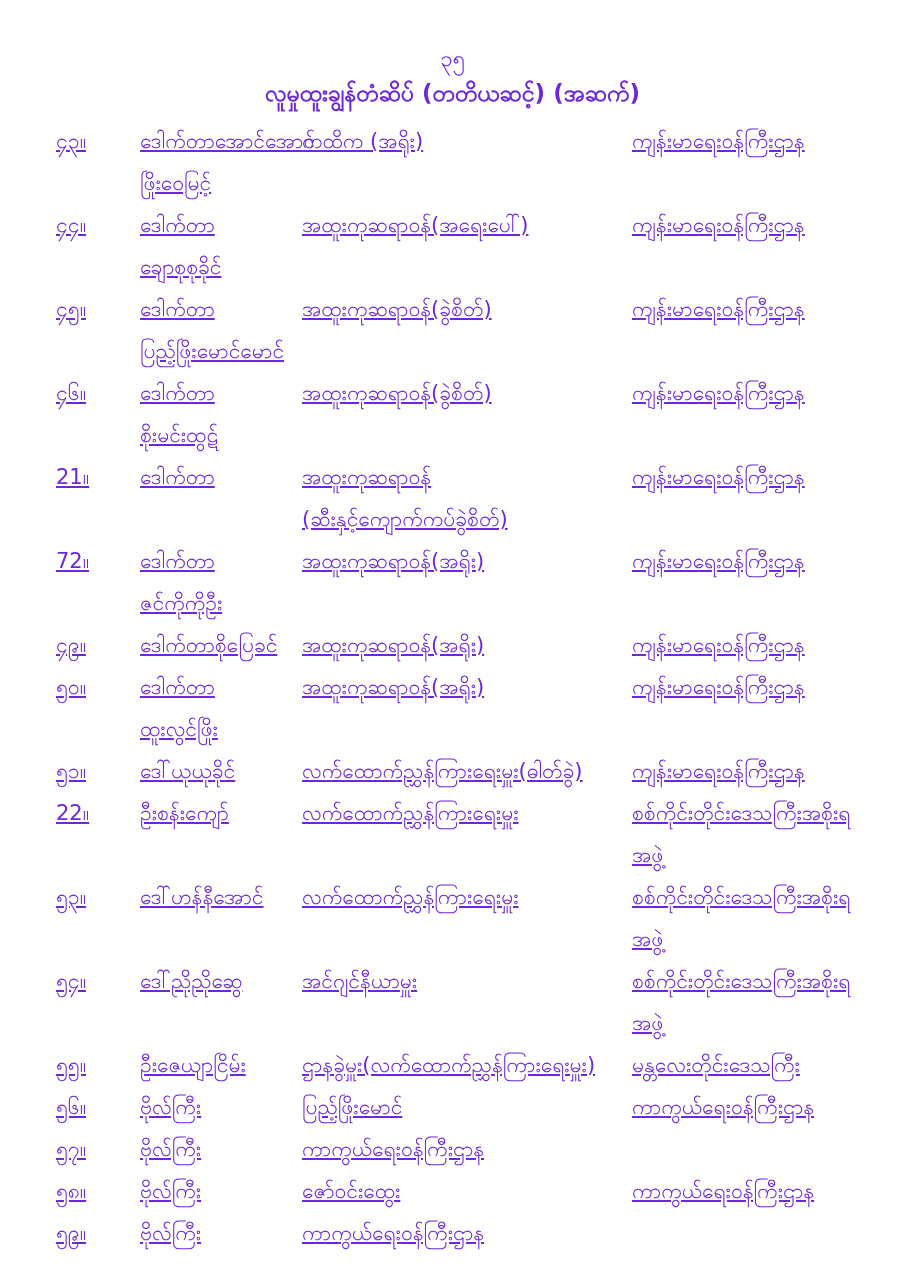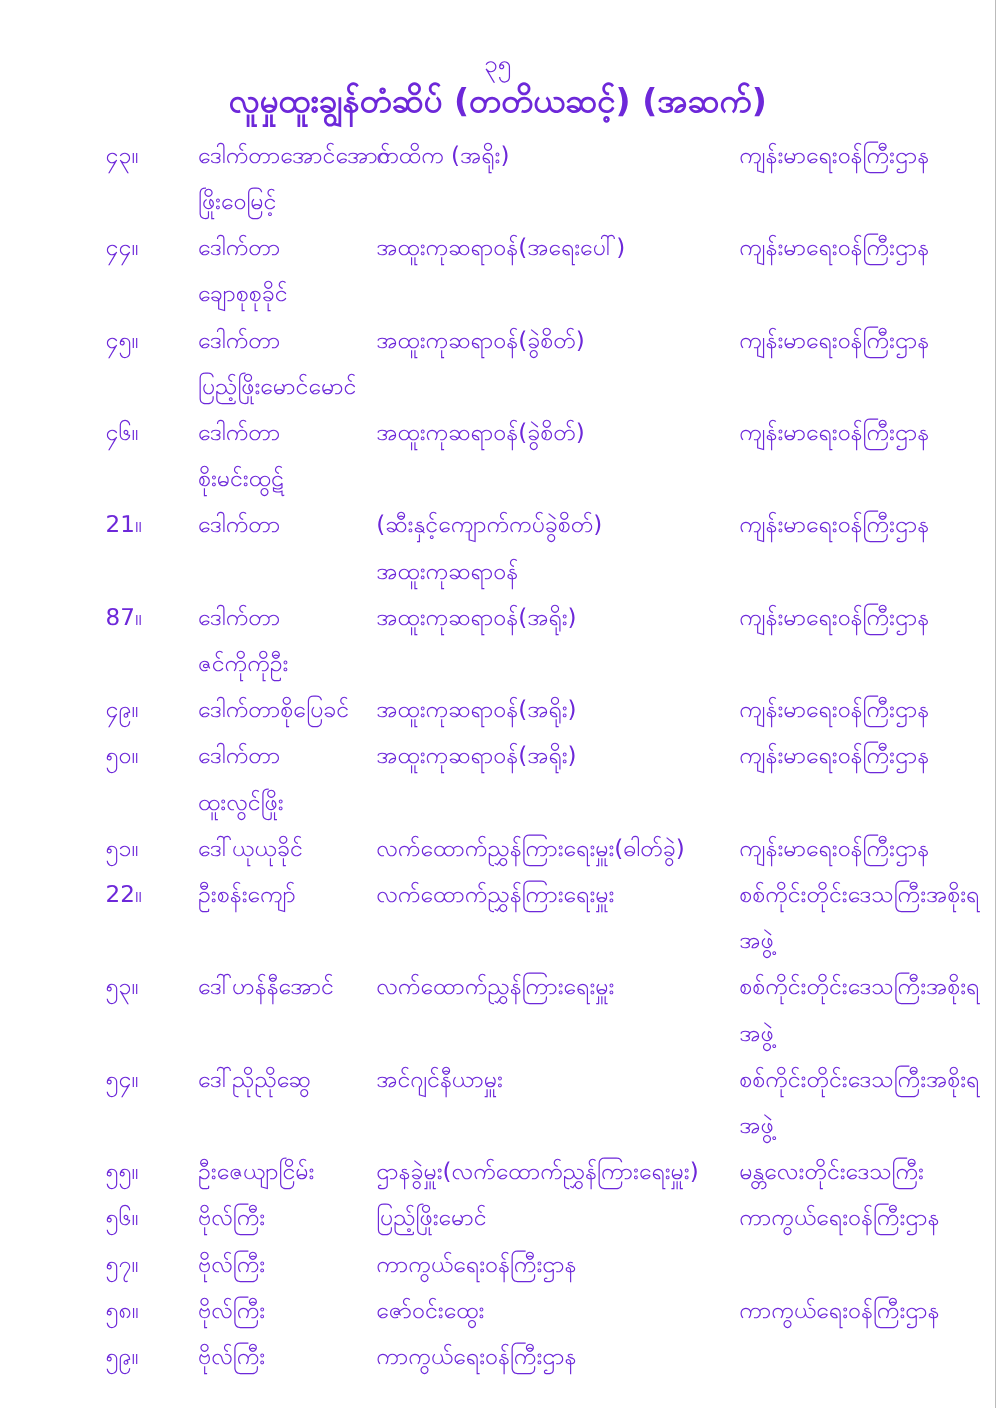--- a/index.html
+++ b/index.html
@@ -14,29 +14,30 @@
     overflow: hidden;
   }
   .page-number {
     text-align: center;
     padding-top: 44px;
     font-size: 22px;
     line-height: 30px;
   }
   .doc-title {
     text-align: center;
-    font-size: 30px;
+    font-size: 23px;
     font-weight: bold;
     line-height: 34px;
     margin-top: 2px;
   }
   .awards-table {
     margin-top: 10px;
-    padding-left: 96px;
+    padding-left: 56px;
     padding-right: 36px;
+    text-decoration: underline;
   }
   .row {
     display: grid;
     grid-template-columns: 84px 162px 330px 1fr;
     align-items: start;
   }
   .cell { min-height: 42px; }
   .line, .col-no {
     font-size: 21px;
     line-height: 42px;
@@ -105,30 +106,30 @@
           <div class="line">ကျန်းမာရေးဝန်ကြီးဌာန</div>
         </div>
   </div>
 
   <div class="row">
     <div class="cell col-no">21။</div>
     <div class="cell col-name">
           <div class="line">ဒေါက်တာ</div>
         </div>
     <div class="cell col-position">
+          <div class="line">အထူးကုဆရာဝန်</div>
           <div class="line">(ဆီးနှင့်ကျောက်ကပ်ခွဲစိတ်)</div>
-          <div class="line">အထူးကုဆရာဝန်</div>
-        </div>
-    <div class="cell col-department">
-          <div class="line">ကျန်းမာရေးဝန်ကြီးဌာန</div>
-        </div>
-  </div>
-
-  <div class="row">
-    <div class="cell col-no">87။</div>
+        </div>
+    <div class="cell col-department">
+          <div class="line">ကျန်းမာရေးဝန်ကြီးဌာန</div>
+        </div>
+  </div>
+
+  <div class="row">
+    <div class="cell col-no">72။</div>
     <div class="cell col-name">
           <div class="line">ဒေါက်တာ</div>
           <div class="line">ဇင်ကိုကိုဦး</div>
         </div>
     <div class="cell col-position">
           <div class="line">အထူးကုဆရာဝန်(အရိုး)</div>
         </div>
     <div class="cell col-department">
           <div class="line">ကျန်းမာရေးဝန်ကြီးဌာန</div>
         </div>

